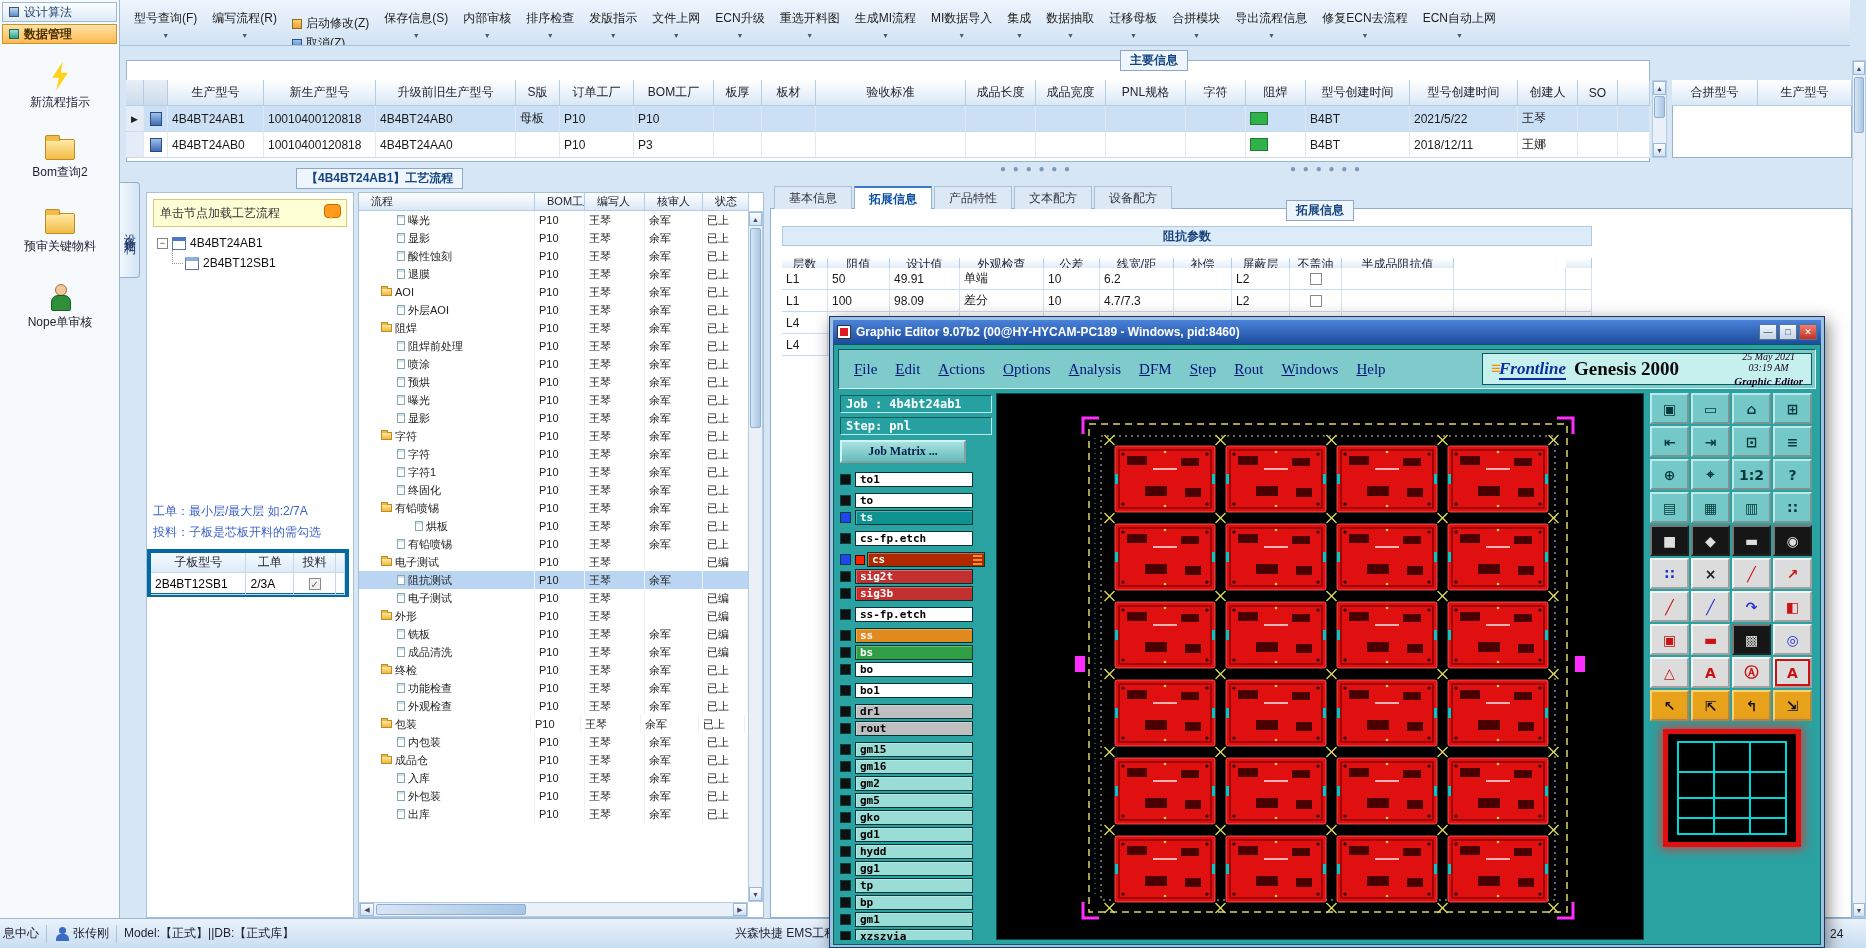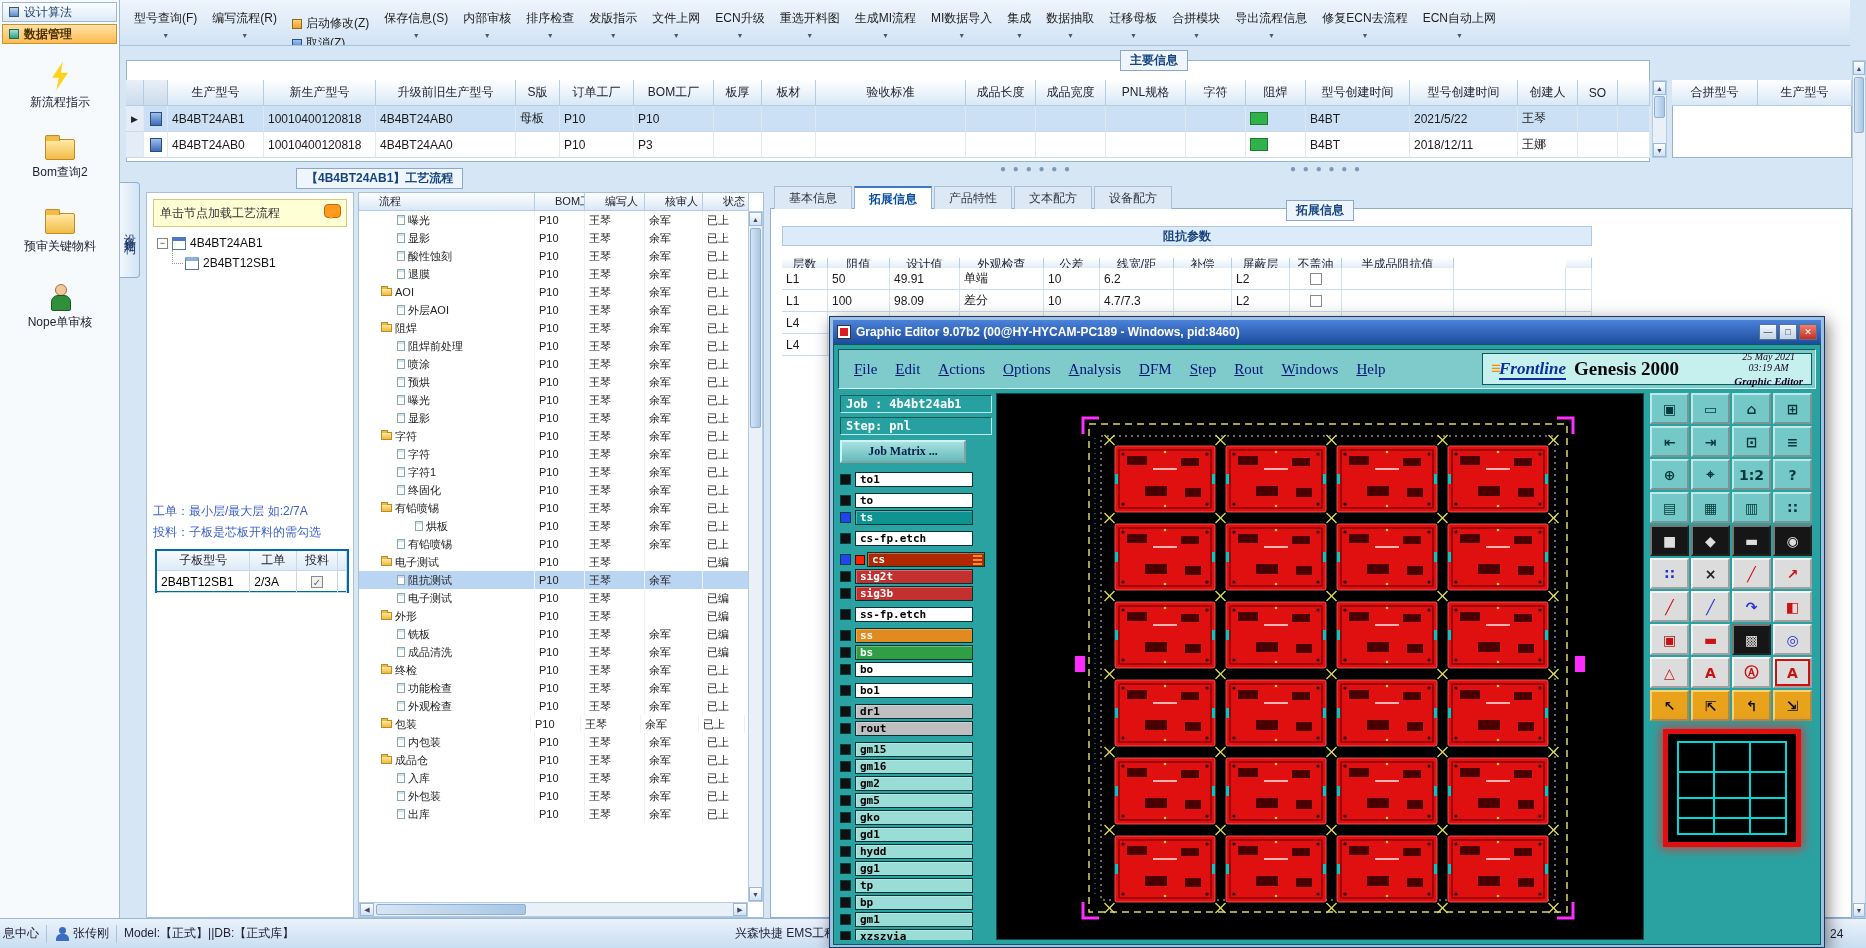--- a/index.html
+++ b/index.html
@@ -70,34 +70,34 @@
   #note-box{position:relative;margin:6px;height:28px;background:#ffffd6;border:1px solid #d8c878;color:#333;
     font-size:12px;display:flex;align-items:center;padding:0 26px 0 6px}
   #note-bubble{position:absolute;right:5px;top:4px;width:17px;height:14px;background:#ff9a1e;border:1px solid #c06a00;border-radius:4px}
   #note-bubble:after{content:"";position:absolute;left:3px;bottom:-5px;border:3px solid transparent;border-top-color:#ff9a1e}
   .tree-row{display:flex;align-items:center;height:20px;padding-left:10px;font-size:12px;color:#111;cursor:pointer}
   .expander{width:11px;height:11px;border:1px solid #848484;background:#fff;color:#333;font-size:9px;line-height:9px;
     text-align:center;margin-right:4px;flex:none}
   .node-ico{width:14px;height:13px;background:#fff;border:1px solid #5577aa;border-top:4px solid #4a78c8;margin-right:4px;flex:none}
   .conn{width:11px;height:14px;border-left:1px dotted #999;border-bottom:1px dotted #999;margin:-6px 2px 6px 15px;flex:none}
   .hint{color:#3a5fc8;font-size:12px;padding:2px 6px;white-space:nowrap;overflow:hidden}
-  #subtable{margin:6px 4px 0 8px;border:2px solid #0369a1}
+  #subtable{margin:6px 4px 0 0;border:4px solid #0369a1}
   .strow{display:flex;height:20px}
   .stcell{border-right:1px solid #c8d8e8;border-bottom:1px solid #c8d8e8;display:flex;align-items:center;
     padding:0 4px;font-size:12px;overflow:hidden;white-space:nowrap}
   .sthead .stcell{background:linear-gradient(#f6fafd,#dcebf8);justify-content:center;color:#223}
   .chk{width:12px;height:12px;border:1px solid #8a8a8a;background:#f0f0f0;font-size:10px;line-height:11px;
     text-align:center;color:#666;margin:0 auto}
   .chk.unchk{background:#fff;color:transparent}
 
   
   #flow-panel{position:absolute;left:358px;top:192px;width:406px;height:726px;background:#fff;border:1px solid #a8c0d8;overflow:hidden}
   #flow-header{position:absolute;left:0;top:0;display:flex;height:18px;width:390px}
   .fhcell{background:linear-gradient(#ffffff,#d9e8f6);border-right:1px solid #b4cce4;border-bottom:1px solid #b4cce4;
-    font-size:11px;color:#223;display:flex;align-items:center;padding-left:20px;overflow:hidden;white-space:nowrap}
+    font-size:11px;color:#223;display:flex;align-items:center;padding-left:12px;overflow:hidden;white-space:nowrap}
   #flow-rows{position:absolute;left:0;top:18px;width:390px}
   .frow{display:flex;height:18px;background:#fff;cursor:pointer}
   .frow.sel{background:#b9d5f2}
   .fcell{font-size:11px;color:#222;display:flex;align-items:center;overflow:hidden;white-space:nowrap;
     border-right:1px solid #eef2f6;padding-left:4px}
   .folder-ico{width:11px;height:8px;background:linear-gradient(#ffe9a0,#f0b840);border:1px solid #c08c22;margin-right:3px;flex:none;position:relative}
   .folder-ico:before{content:"";position:absolute;left:-1px;top:-3px;width:5px;height:2px;background:#f0b840;border:1px solid #c08c22;border-bottom:none}
   .doc-sm{width:8px;height:10px;background:#fff;border:1px solid #8aa;box-shadow:inset 0 2px 0 #cfe0f0;margin-right:3px;flex:none}
 
   

